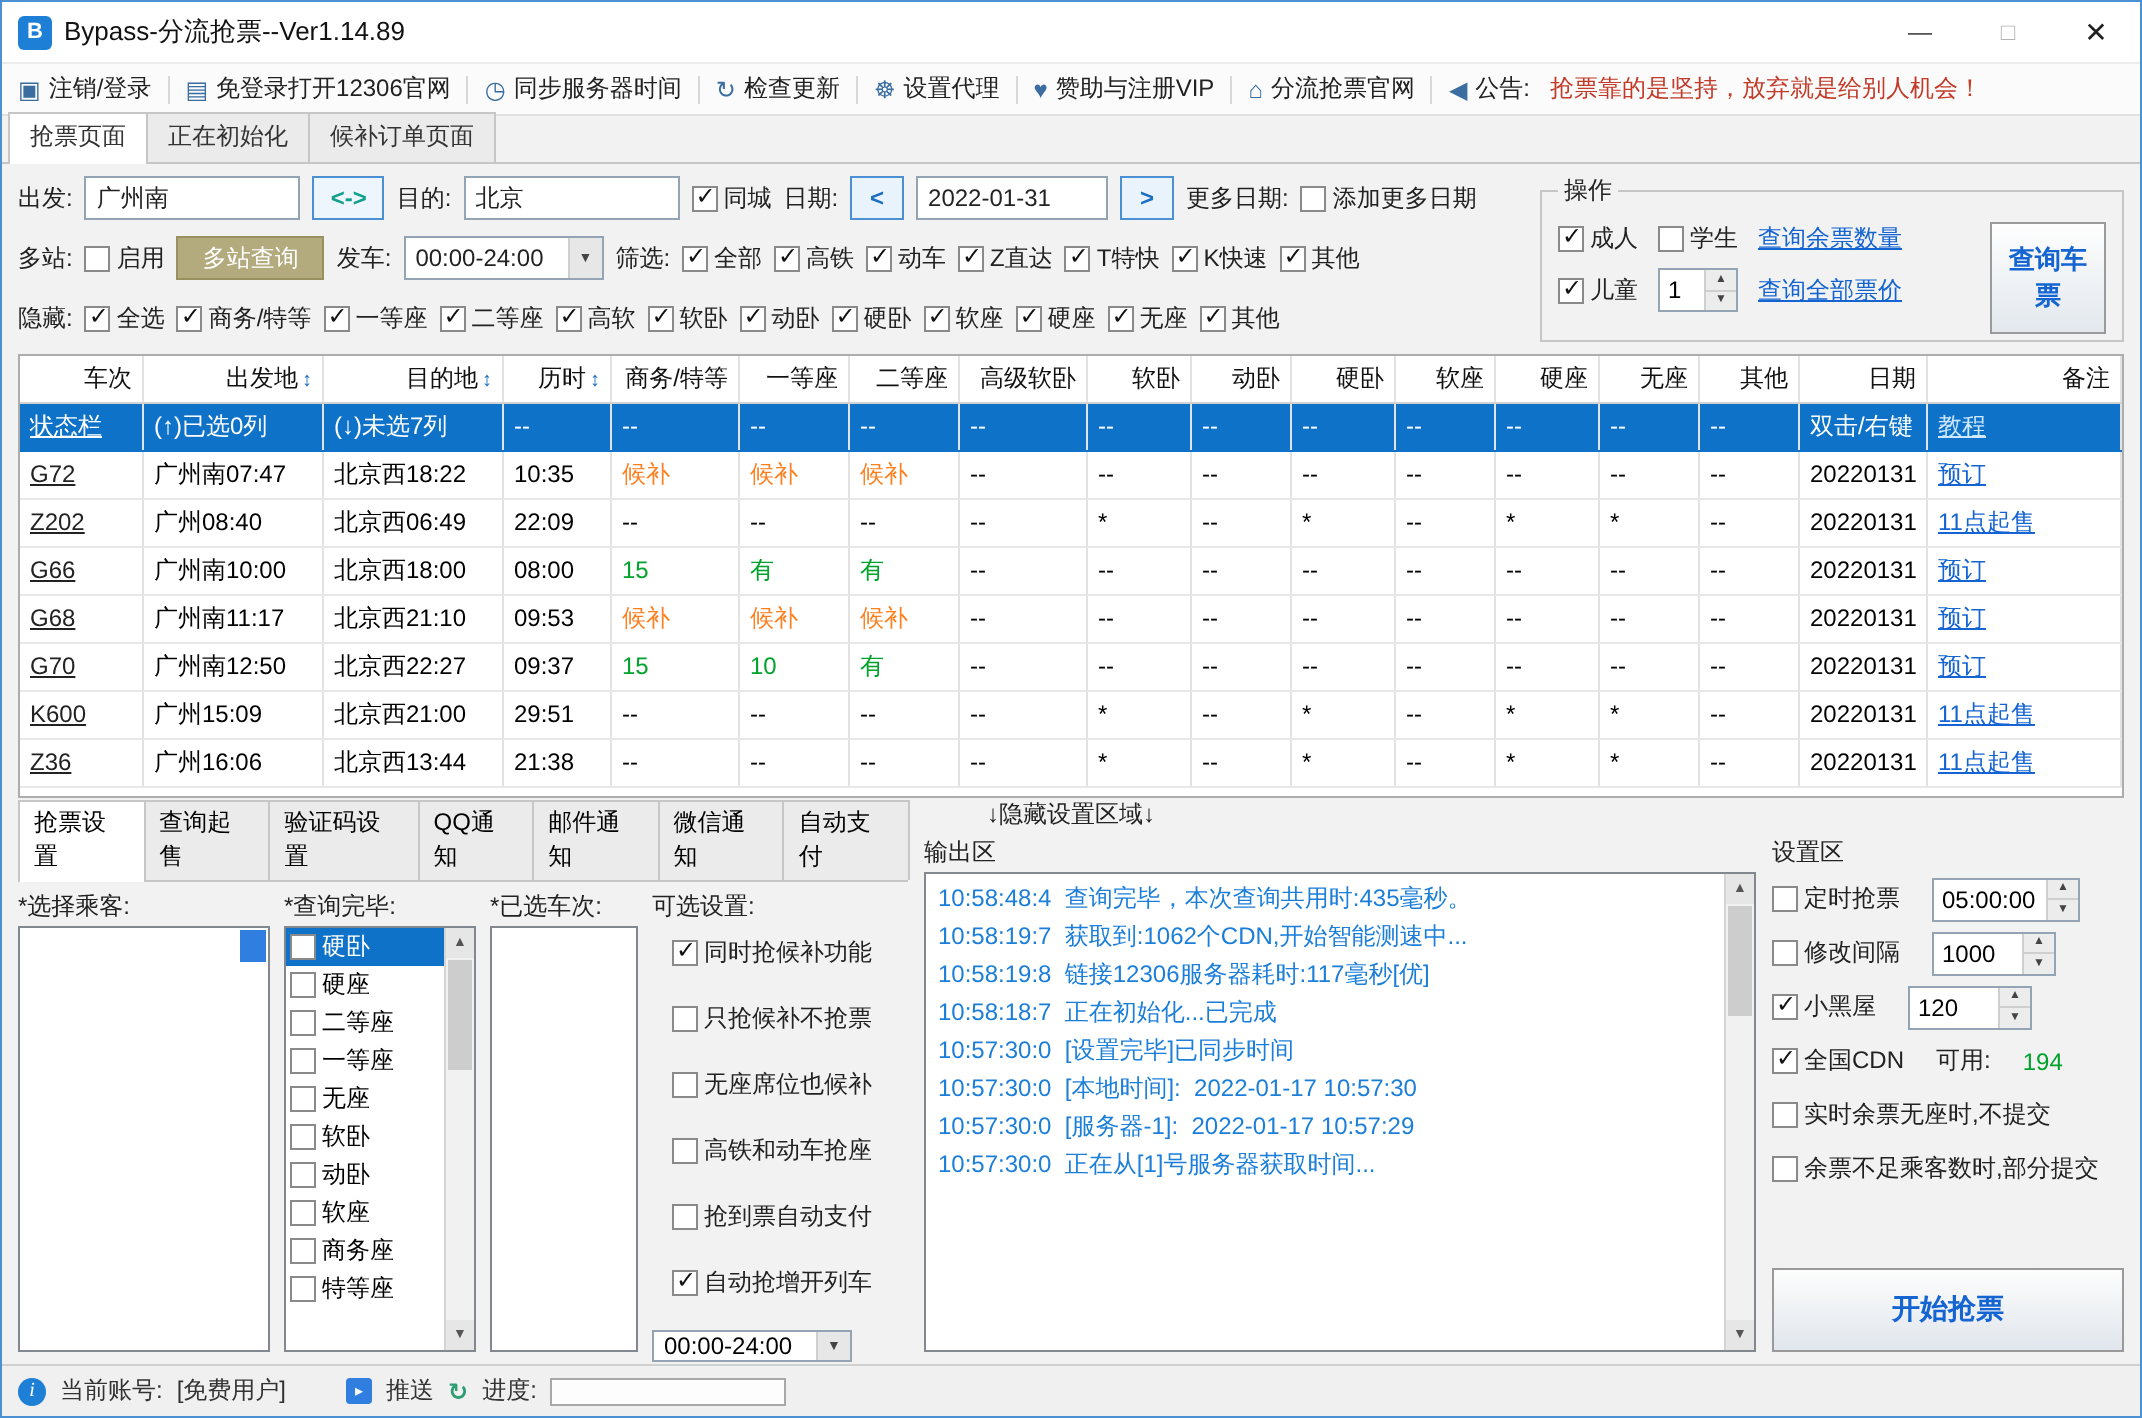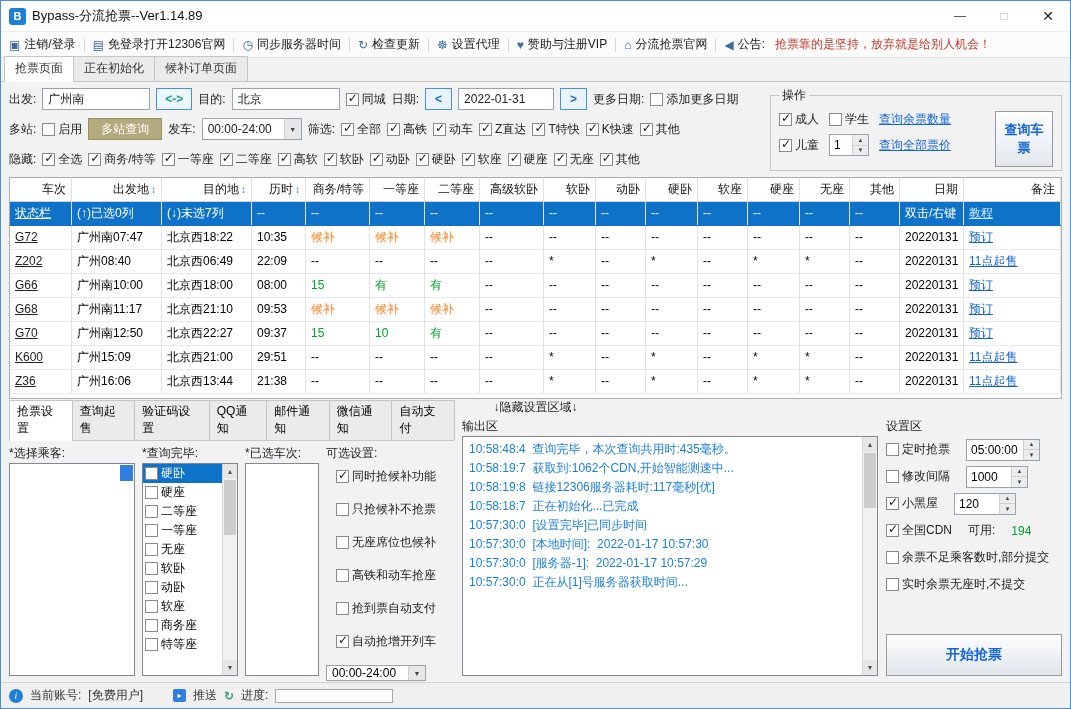--- a/index.html
+++ b/index.html
@@ -716,27 +716,27 @@
         <span class="cbslot cb checked">
             <span class="cbbox"></span>
             <span>全国CDN</span>
           </span>
         <span class="cdn-avail">可用:</span>
         <span class="cdn-num">194</span>
       </div>
       <div class="setrow">
         <span class="cbslot cb">
             <span class="cbbox"></span>
-            <span>余票不足乘客数时,部分提交</span>
+            <span>实时余票无座时,不提交</span>
           </span>
       </div>
       <div class="setrow">
         <span class="cbslot cb">
             <span class="cbbox"></span>
-            <span>实时余票无座时,不提交</span>
+            <span>余票不足乘客数时,部分提交</span>
           </span>
       </div>
       <div class="start-btn">开始抢票</div>
     </div>
   </div>
 
   <div class="statusbar">
     <span class="info-i">i</span>
     <span>当前账号:</span>
     <span>[免费用户]</span>

